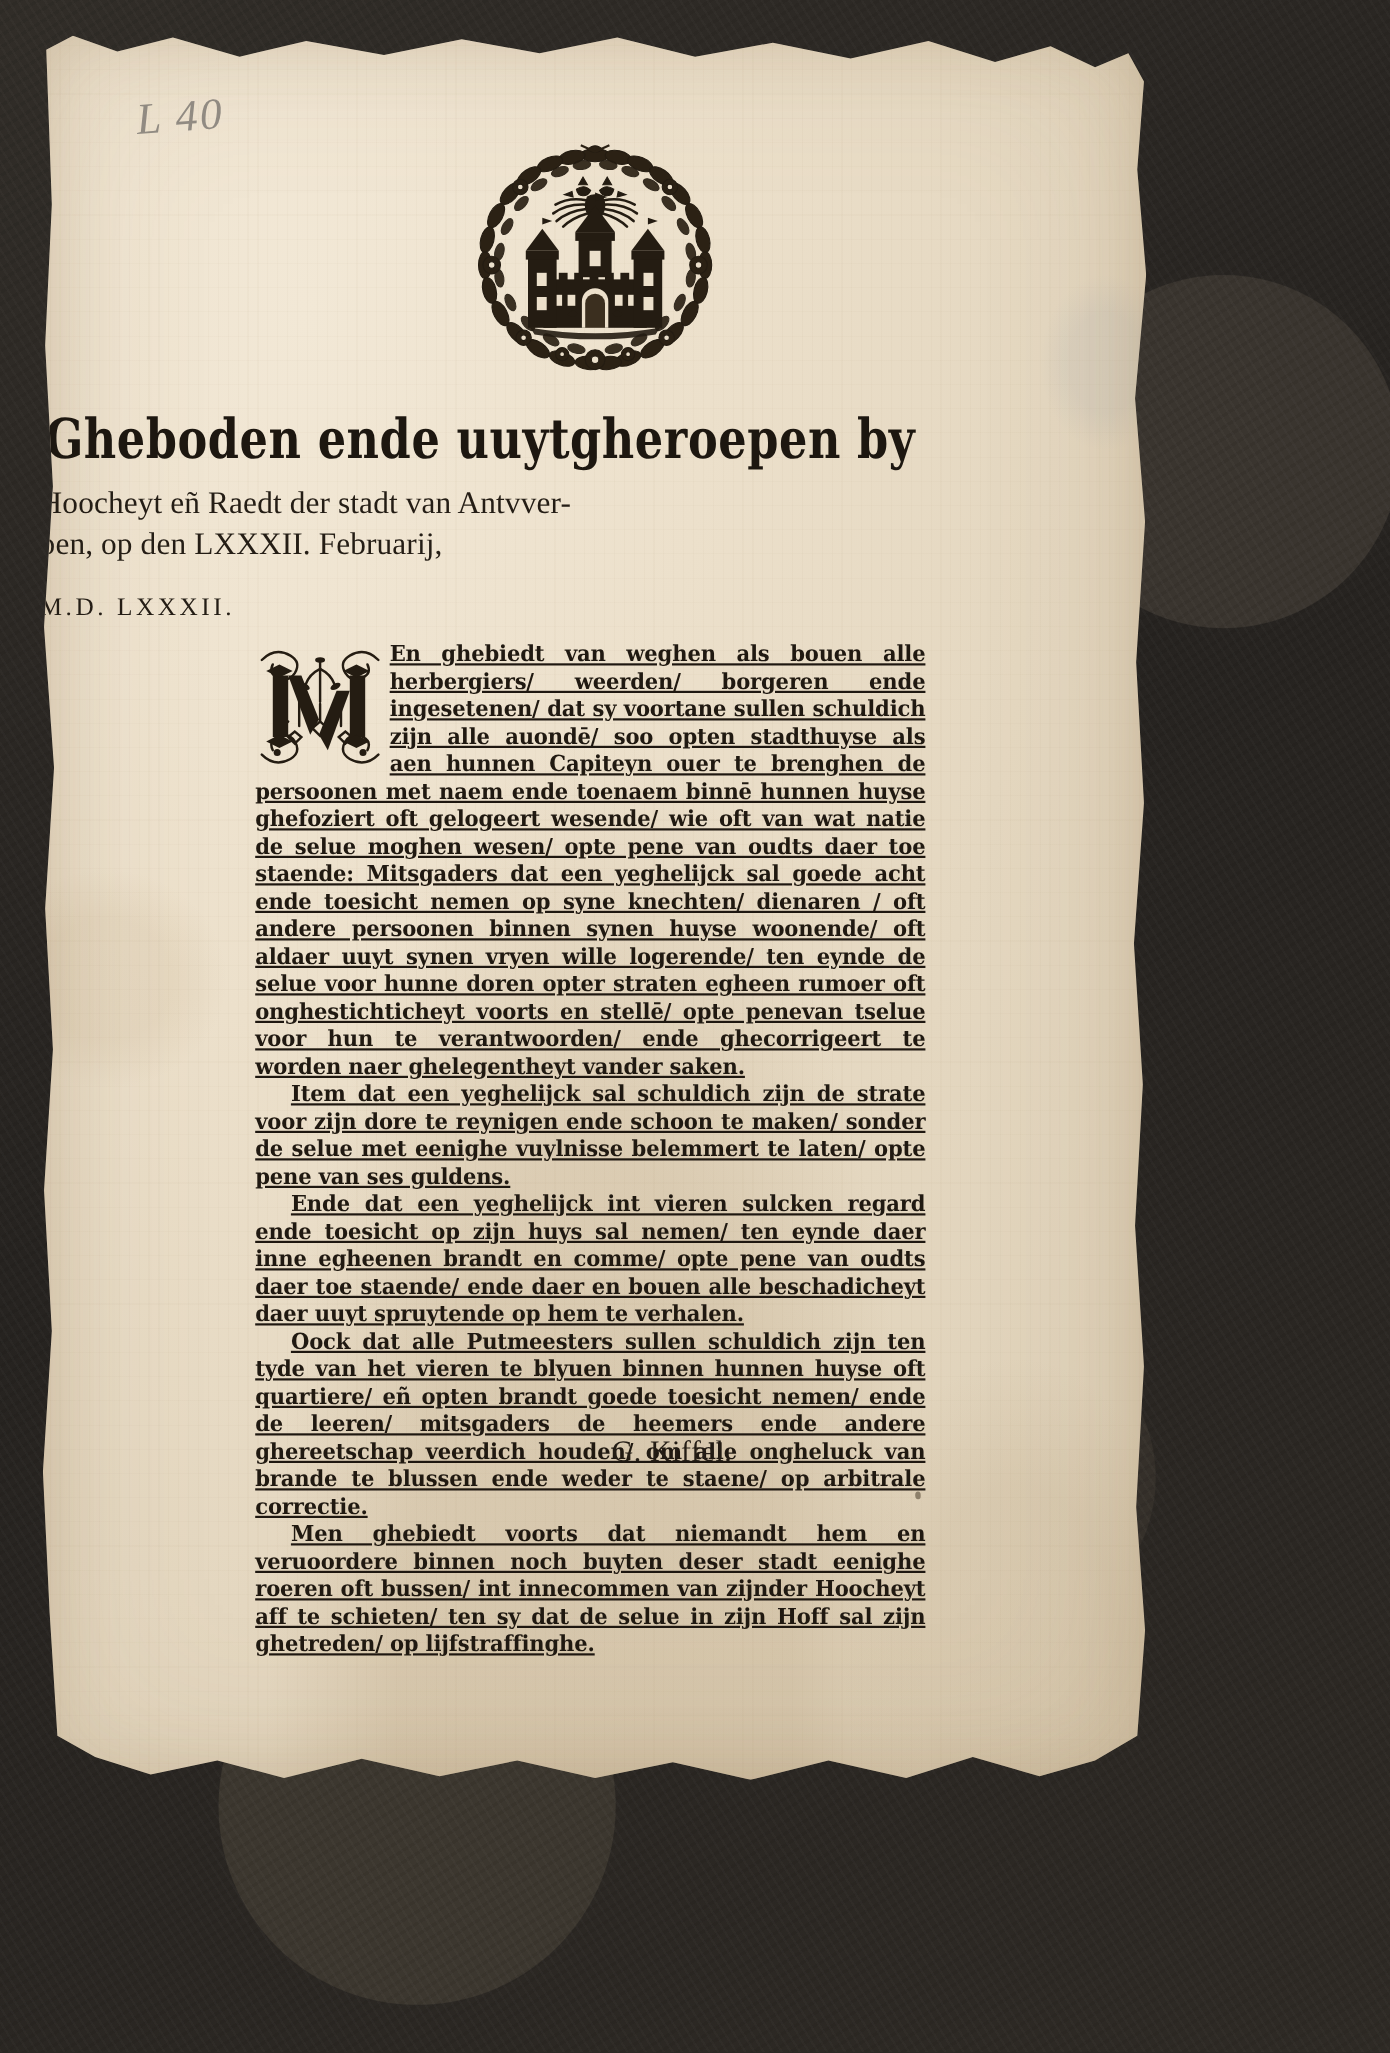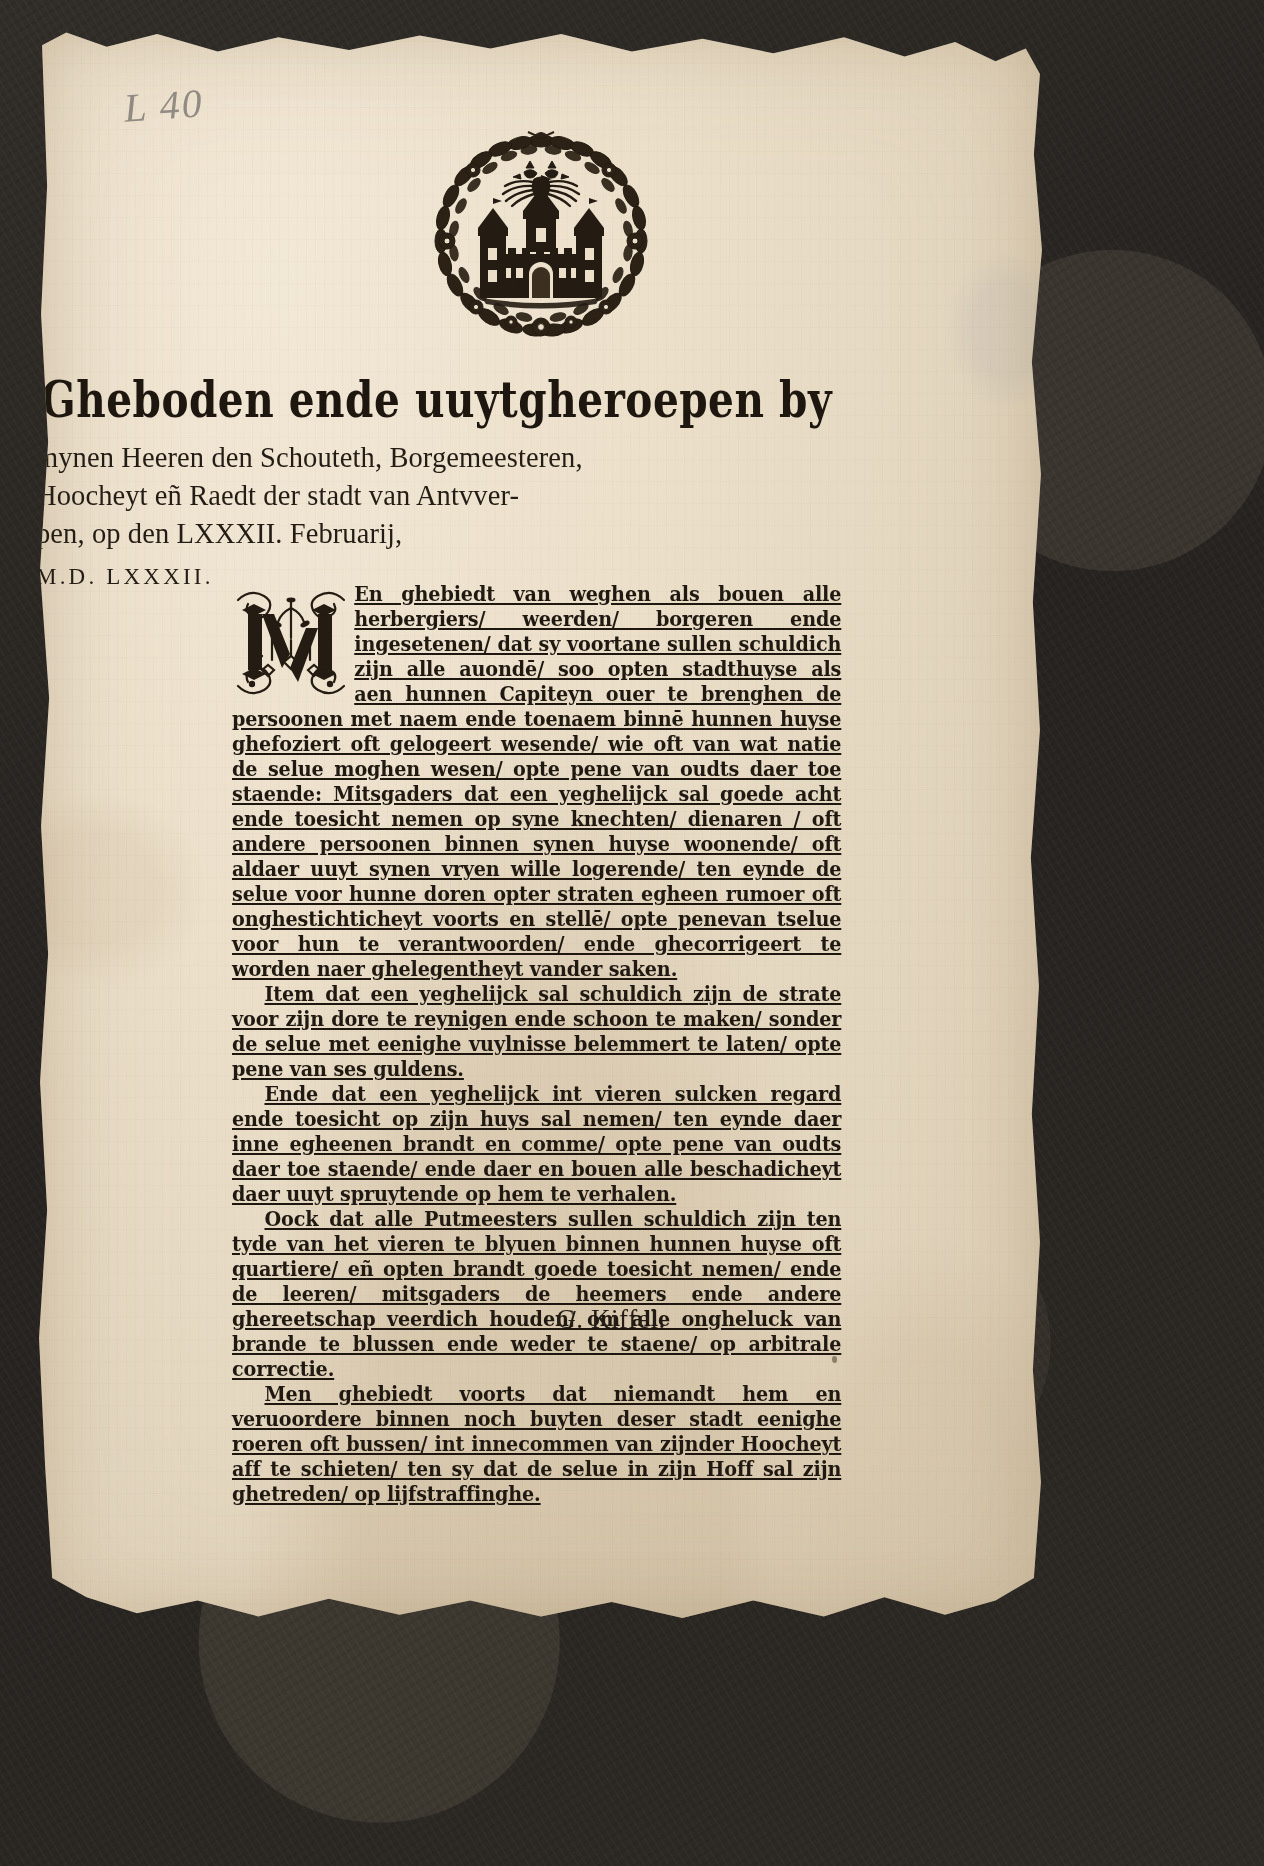--- a/index.html
+++ b/index.html
@@ -142,21 +142,21 @@
     font-family: "Liberation Serif", serif;
     font-size: 28.5px;
     line-height: 1.34;
     color: #241d15;
     letter-spacing: .1px;
   }
   .title-date {
     font-family: "Liberation Serif", serif;
     font-size: 23px;
     letter-spacing: 3.2px;
-    margin-top: 10px;
+    margin-top: 24px;
     color: #241d15;
   }
 
   
   .body {
     position: absolute;
     left: 196px;
     top: 556px;
     width: 638px;
     color: #1e1710;
@@ -387,21 +387,20 @@
             <path d="M100 164 q5 -7 9 -1 q-3 6 -9 1z" fill="#241c12"></path>
             <path d="M150 164 q-5 -7 -9 -1 q3 6 9 1z" fill="#241c12"></path>
           </g>
         </g>
       </svg>
     </div>
 
     <div class="titleblock">
       <div class="title-main">Gheboden ende  uuytgheroepen by</div>
       <div class="title-sub">
-        <div>mynen Heeren den Schouteth, Borgemeesteren,</div>
         <div>Hoocheyt eñ Raedt der stadt van Antvver-</div>
         <div>pen, op den  LXXXII.  Februarij,</div>
       </div>
       <div class="title-date">M.D. LXXXII.</div>
     </div>
 
     <div class="body">
 
       <div class="initial">
         <svg width="118" height="116" viewBox="0 0 118 116" aria-hidden="true">

